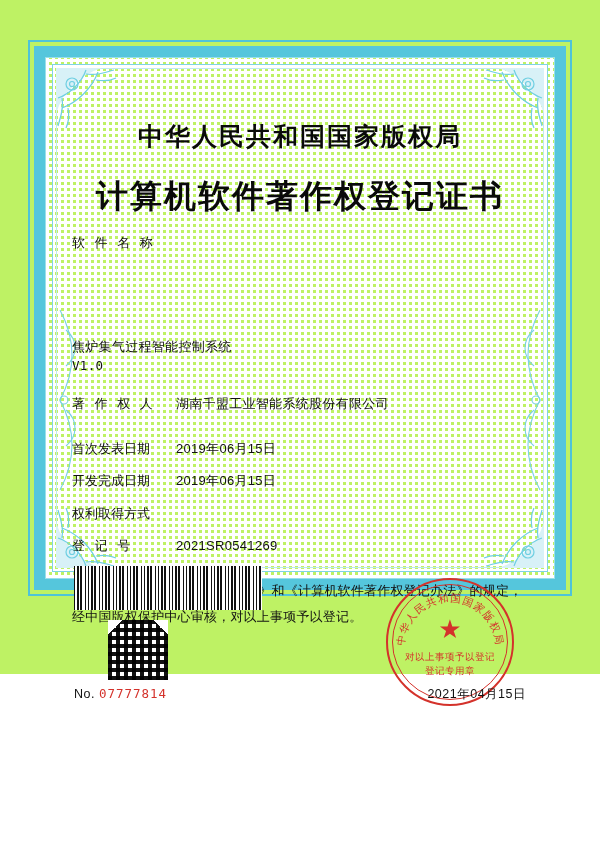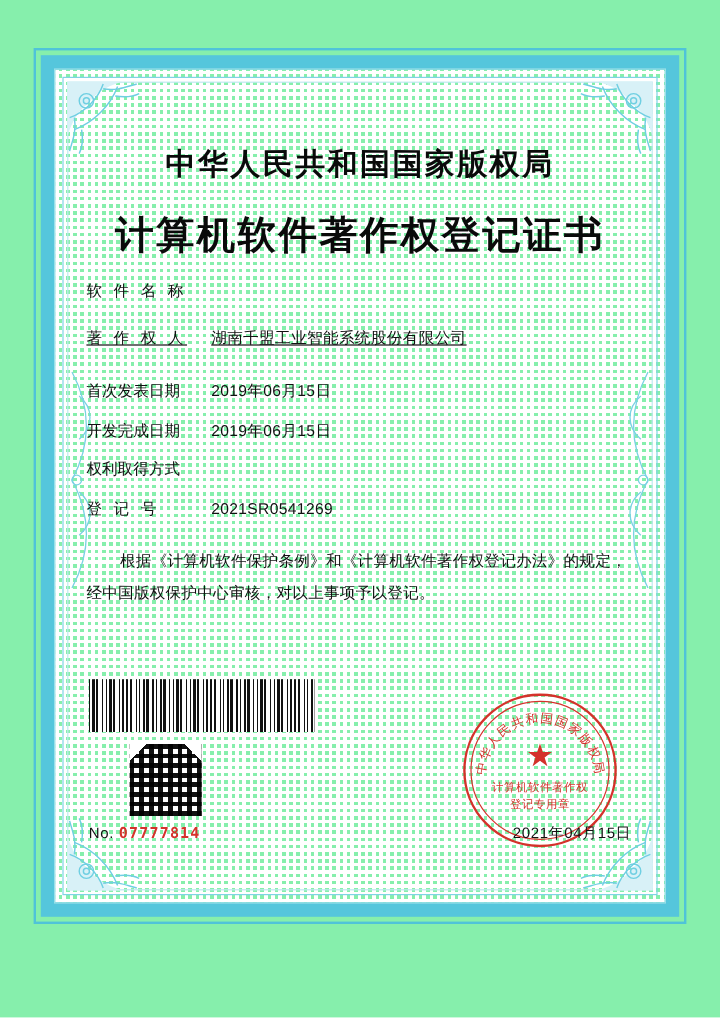--- a/index.html
+++ b/index.html
@@ -10,22 +10,22 @@
   body {
     width: 600px;
     height: 848px;
     font-family: "Liberation Sans", sans-serif;
     overflow: hidden;
   }
 
   .certificate {
     position: relative;
     width: 600px;
-    height: 848px;
-    background: #86efac;
+    height: 674px;
+    background: #bef264;
     box-sizing: border-box;
   }
 
   
   .border-outer {
     position: absolute;
     left: 28px;
     top: 40px;
     right: 28px;
     bottom: 78px;
@@ -244,21 +244,21 @@
     left: 74px;
     right: 74px;
     top: 686px;
     display: flex;
     justify-content: space-between;
     align-items: baseline;
     font-size: 12.5px;
     color: #111;
   }
   .footer-no { letter-spacing: .5px; }
-  .footer-no .num { color: #d4322b; font-family: "DejaVu Sans Mono", monospace; letter-spacing: 1px; font-weight: bold; }
+  .footer-no .num { color: #d4322b; font-family: "DejaVu Sans Mono", monospace; letter-spacing: 1px; }
   .footer-date { letter-spacing: .5px; }
 </style>
 </head>
 <body>
 
 <div class="certificate">
 
   <div class="border-outer"></div>
   <div class="border-greek"></div>
   <div class="border-inner"></div>
@@ -335,25 +335,29 @@
   </div>
 
   <div class="content">
 
     <div class="title-main">中华人民共和国国家版权局</div>
     <div class="title-sub">计算机软件著作权登记证书</div>
 
 
     <div class="field-block">
 
-      <div class="field-row" style="">
+      <div class="field-row" style="flex-direction:column;">
         <div class="field-label">软 件 名 称</div>
-      </div>
-
-      <div class="field-row" style="margin-top:19px;text-decoration:underline;">
+        <div class="field-value">
+          <span>焦炉集气过程智能控制系统</span>
+          <span class="line2">V1.0</span>
+        </div>
+      </div>
+
+      <div class="field-row" style="margin-top:19px;">
         <div class="field-label">著 作 权 人</div>
         <div class="field-value">湖南千盟工业智能系统股份有限公司</div>
       </div>
 
       <div class="spacer-lg"></div>
 
       <div class="field-row">
         <div class="field-label tight">首次发表日期</div>
         <div class="field-value">2019年06月15日</div>
       </div>
@@ -389,21 +393,21 @@
     <svg viewBox="0 0 124 124">
       <defs>
         <path id="sealArc" d="M 16 68 A 46 46 0 0 1 108 68" fill="none"></path>
       </defs>
       <text font-size="10.5" fill="#d4322b" font-family="DejaVu Sans, sans-serif" letter-spacing="1.2">
         <textPath href="#sealArc" startOffset="50%" text-anchor="middle">中华人民共和国国家版权局</textPath>
       </text>
     </svg>
     <div class="seal-star">★</div>
     <div class="seal-lines">
-      <div>计算机软件著作权</div>
+      <div>对以上事项予以登记</div>
       <div>登记专用章</div>
     </div>
   </div>
 
   <div class="footer">
     <div class="footer-no">
       <span>No.</span>
       <span class="num">07777814</span>
     </div>
     <div class="footer-date">2021年04月15日</div>

